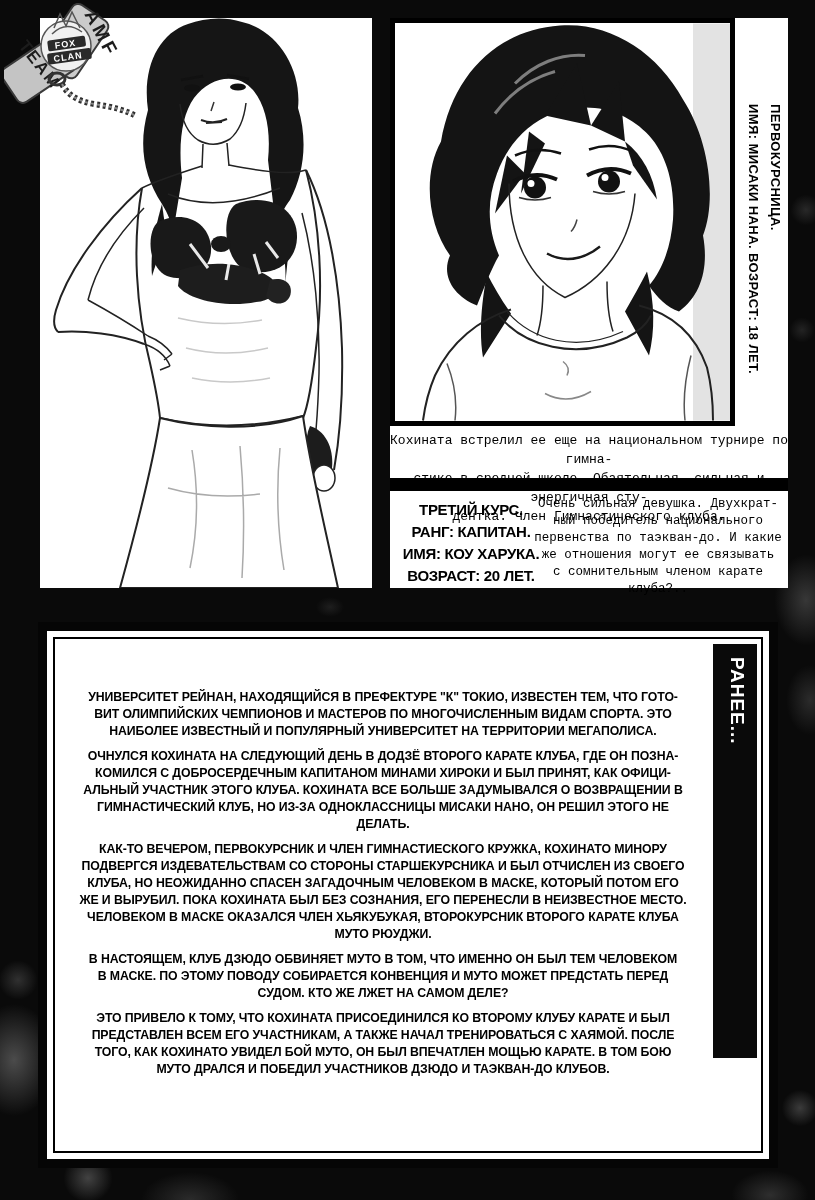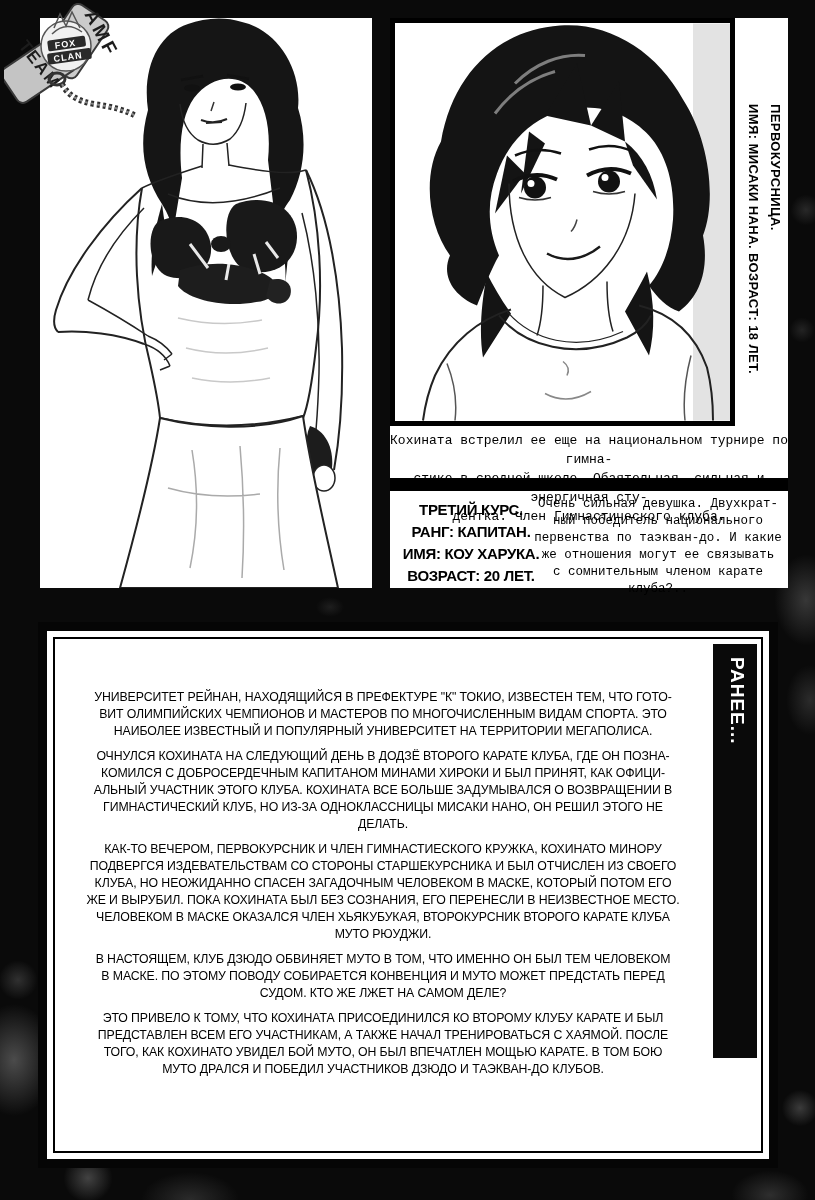--- a/index.html
+++ b/index.html
@@ -29,21 +29,21 @@
   .separator{position:absolute;left:0;top:460px;width:398px;height:13px;background:#000;}
   .info-block{position:absolute;left:2px;top:481px;width:158px;text-align:center;white-space:pre-line;
     font-weight:bold;font-size:15px;line-height:22px;letter-spacing:-.3px;}
   .info-note{position:absolute;left:140px;top:478px;width:256px;text-align:center;white-space:pre-line;
     font-family:Liberation Mono, monospace;font-size:12.5px;line-height:17px;}
   .logo{position:absolute;left:4px;top:0;width:138px;height:120px;}
   .recap-box{position:absolute;left:38px;top:622px;width:740px;height:546px;background:#fff;
     border:9px solid #050505;box-sizing:border-box;}
   .recap-inner{position:absolute;inset:6px;border:2px solid #000;}
   .recap-text{position:absolute;left:14px;right:64px;top:50px;text-align:center;
-    font-weight:normal;font-size:12.3px;line-height:17px;letter-spacing:-.1px;}
+    font-weight:bold;font-size:12.3px;line-height:17px;letter-spacing:-.1px;}
   .recap-text p{margin:0 0 8px;white-space:pre-line;}
   .side-strip{position:absolute;top:5px;right:4px;width:44px;height:414px;background:#0a0a0a;}
   .side-label{position:absolute;top:13px;left:35px;transform:rotate(90deg);transform-origin:top left;
     color:#fff;font-weight:bold;font-size:19px;letter-spacing:1px;white-space:pre;}
   svg{display:block;}
 </style>
 </head>
 <body>
 
 <div class="page">

